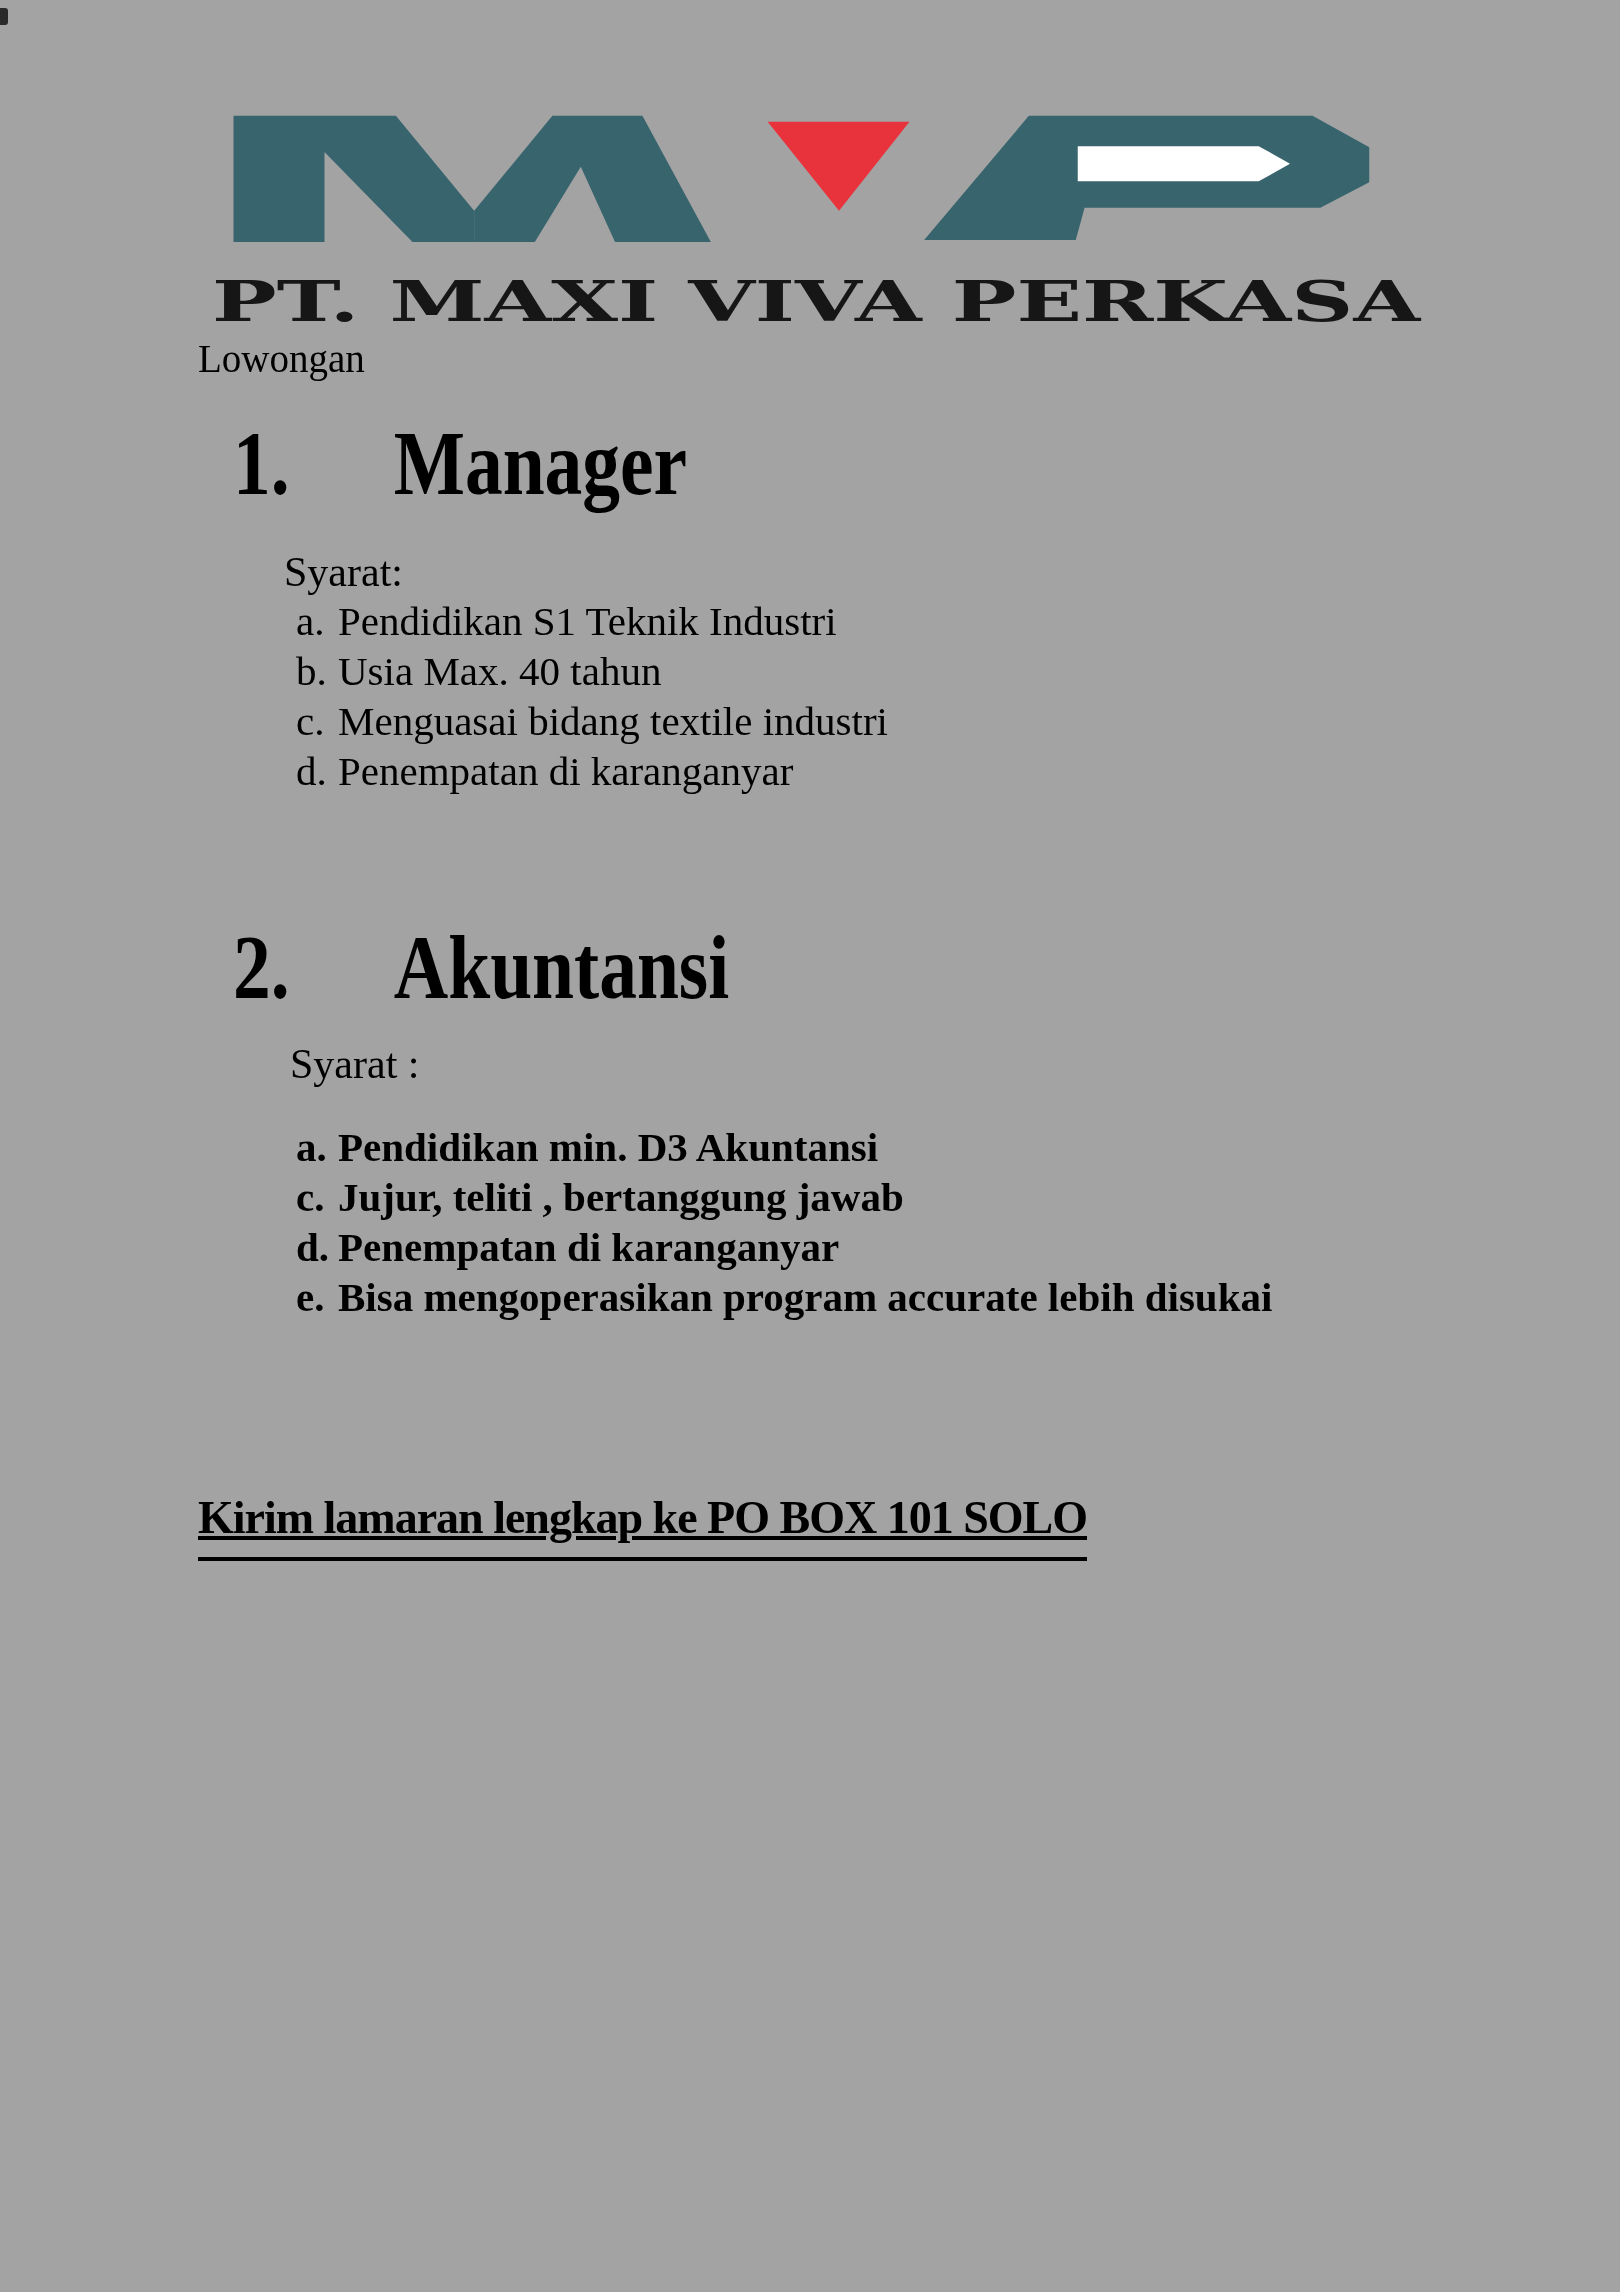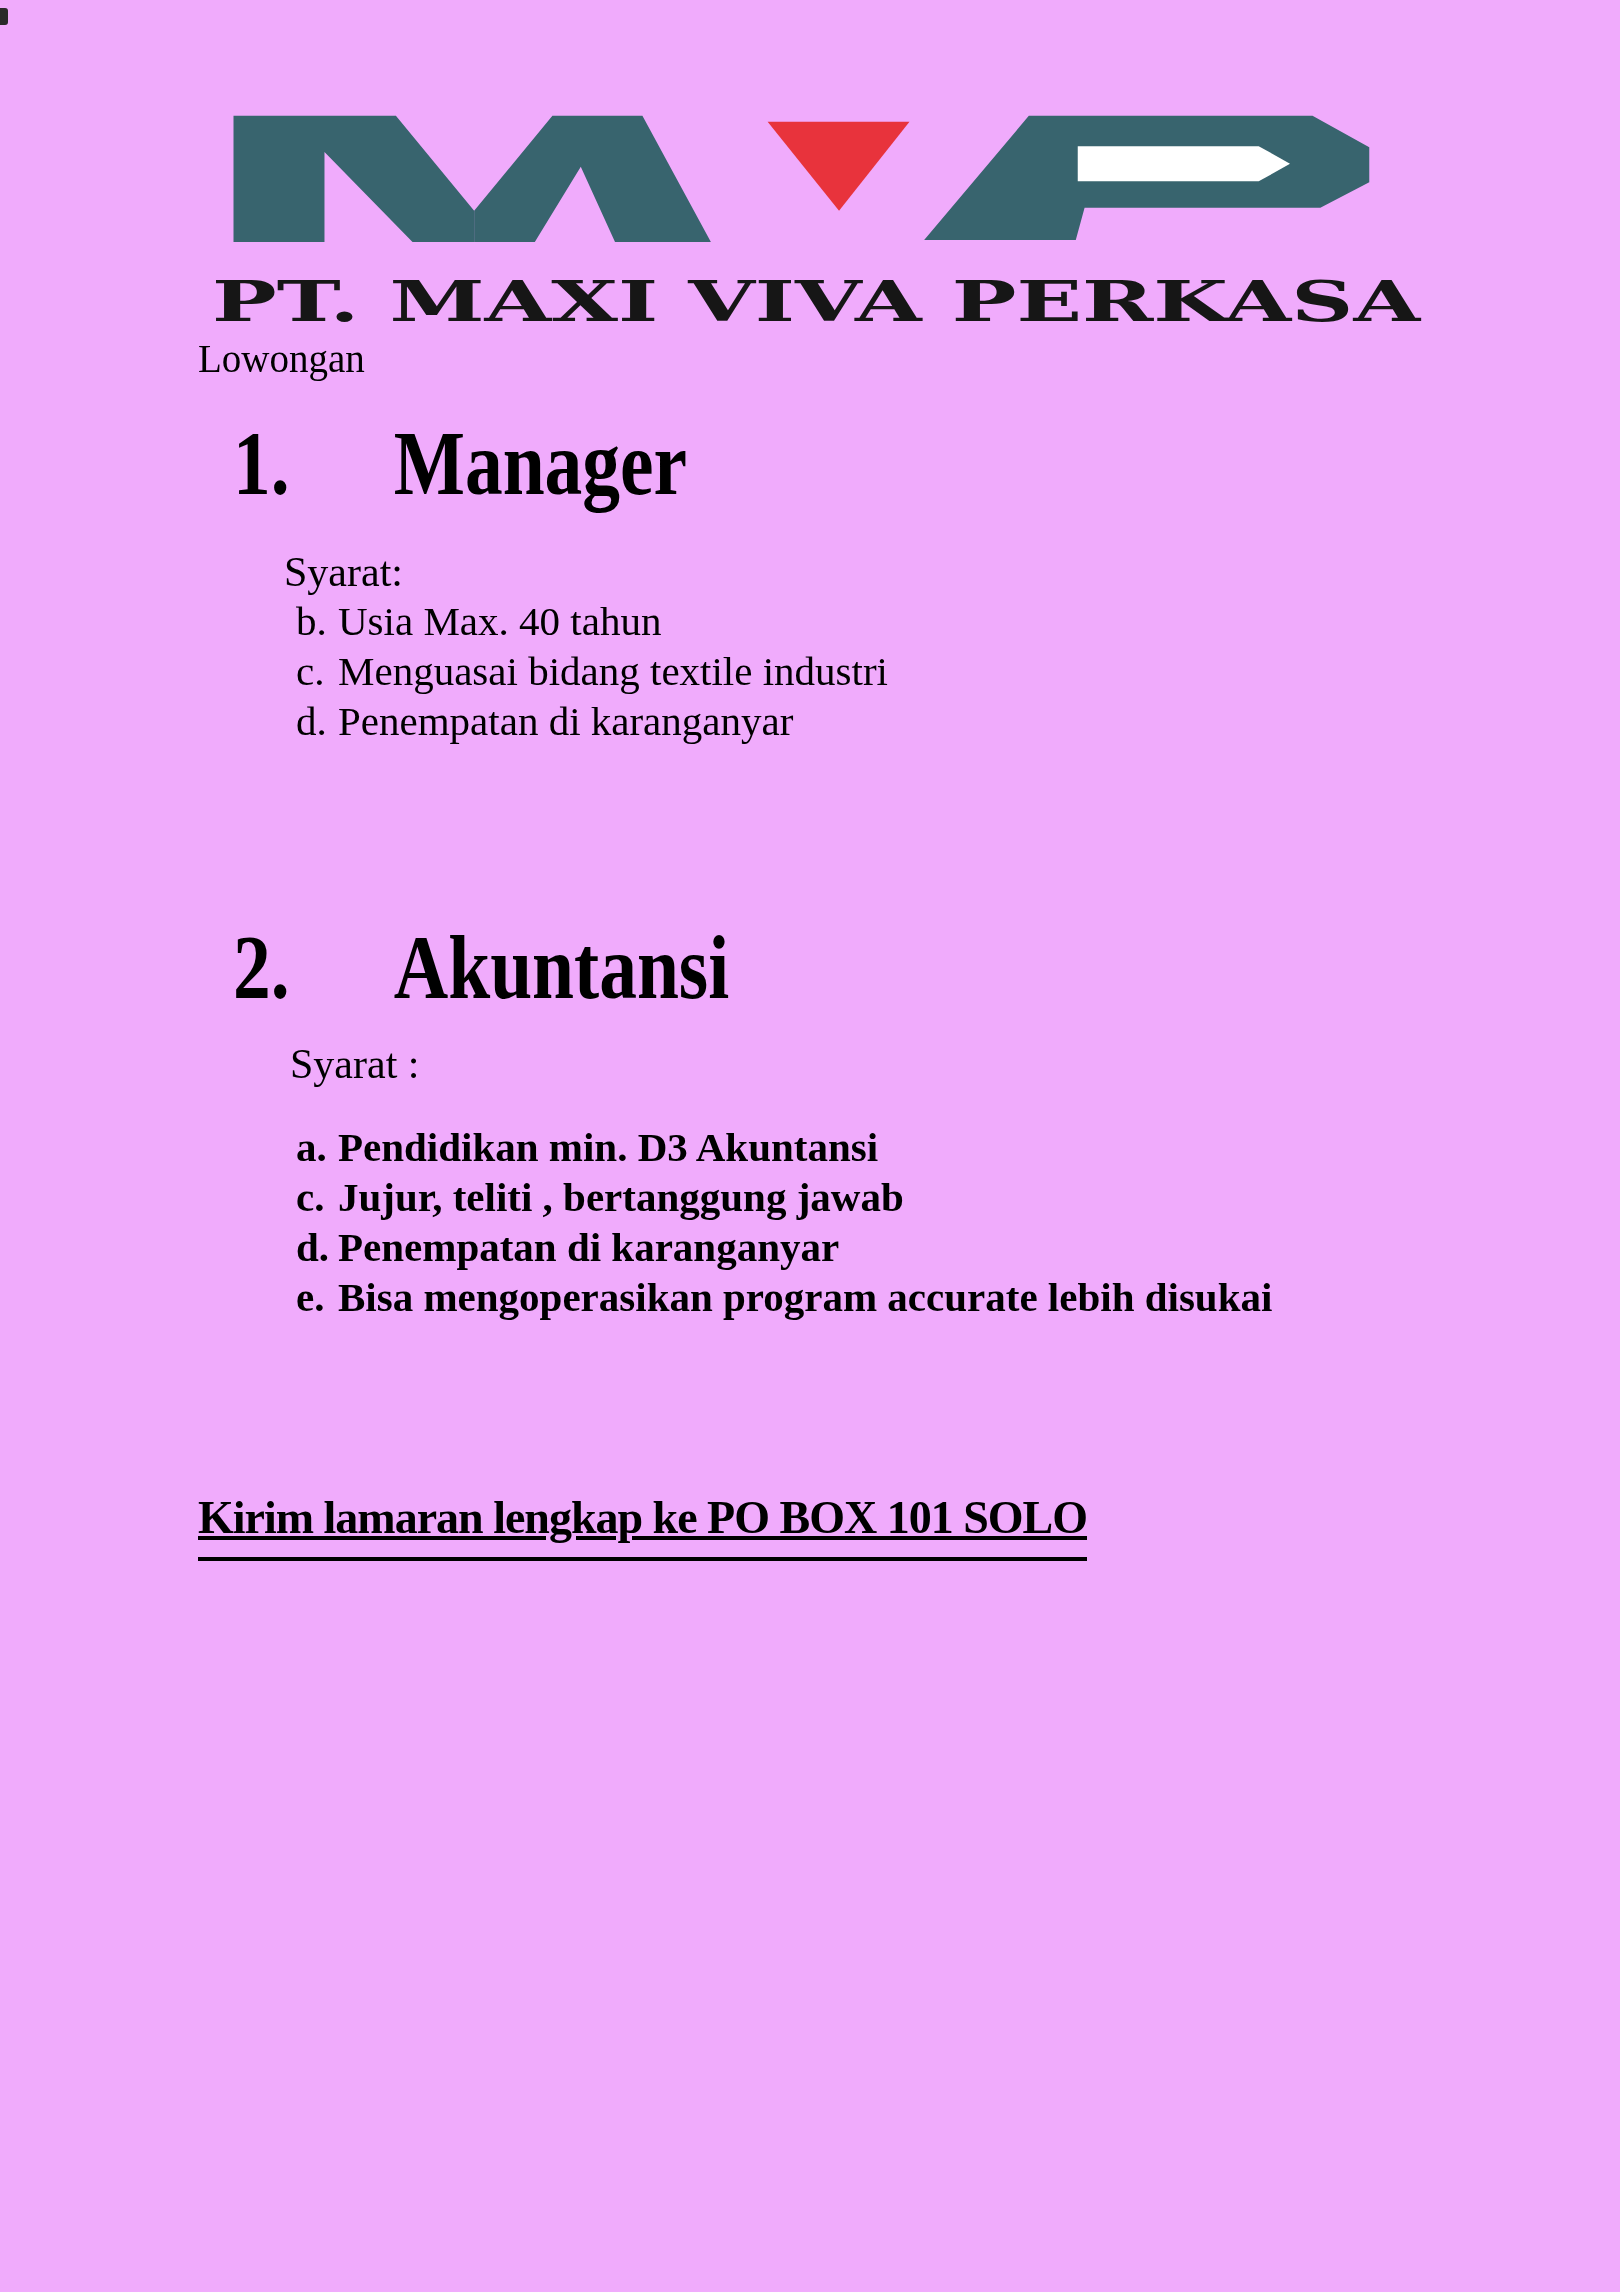--- a/index.html
+++ b/index.html
@@ -1,19 +1,19 @@
 <!DOCTYPE html>
 <html><head>
 <meta charset="utf-8">
 <style>
   html,body{margin:0;padding:0;background:#e8e8e8;}
   #page{
     position:relative;
     width:1620px;height:2293px;
-    background:#f0abfc;
+    background:#a3a3a3;
     overflow:hidden;
     font-family:"Liberation Serif", serif;
     color:#000;
   }
   .abs{position:absolute;}
   
   #logo{position:absolute;left:196px;top:108px;width:1245px;height:225px;}
   .wordmark{
     font-family:"DejaVu Serif", serif;
     font-weight:bold;
@@ -79,20 +79,23 @@
   <div class="abs intro">Lowongan</div>
 
   <div class="abs job-heading" id="heading-1">
     <span class="h-num">1.</span><span>Manager</span>
   </div>
 
   <div class="abs syarat" id="syarat-1">Syarat:</div>
 
   <div class="abs req-list" id="req-list-1">
     <span class="req-row">
+      <span class="req-label">a.</span><span>Pendidikan S1 Teknik Industri</span>
+    </span>
+    <span class="req-row">
       <span class="req-label">b.</span><span>Usia Max. 40 tahun</span>
     </span>
     <span class="req-row">
       <span class="req-label">c.</span><span>Menguasai bidang textile industri</span>
     </span>
     <span class="req-row">
       <span class="req-label">d.</span><span>Penempatan di karanganyar</span>
     </span>
   </div>
 

